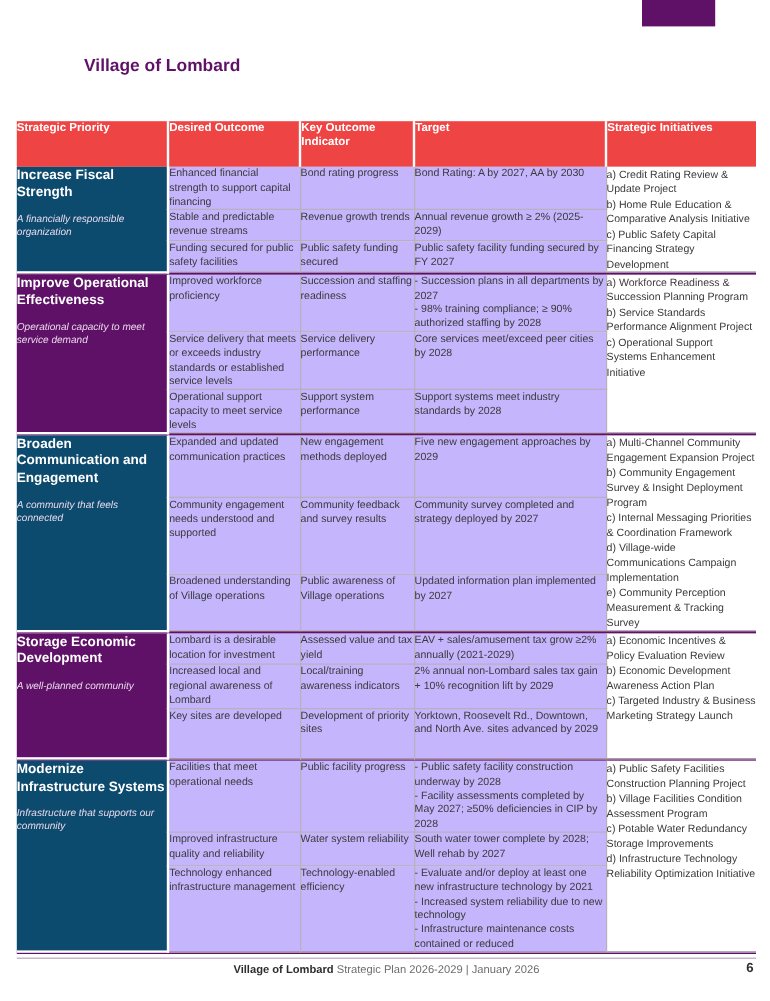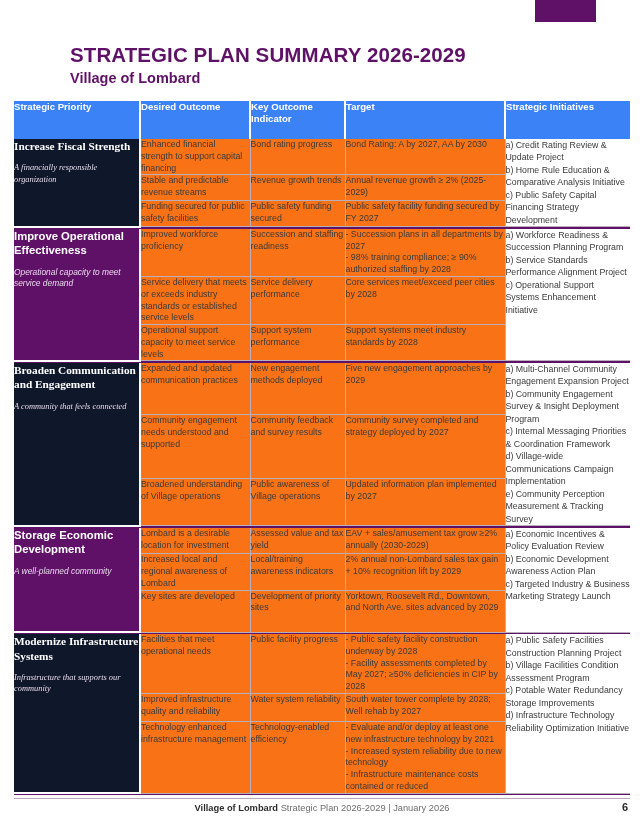--- a/index.html
+++ b/index.html
@@ -50,41 +50,41 @@
     position: absolute;
     left: 14px;
     top: 101px;
     width: 616px;
     border-collapse: collapse;
     table-layout: fixed;
   }
   .table td, .table th { padding: 0; vertical-align: top; }
 
   .hdr-cell {
-    background: #3b82f6;
+    background: #ef4444;
     color: #ffffff;
     font-size: 9.6px;
     font-weight: bold;
     text-align: left;
     padding: 6px 7px 7px 7px;
     height: 38px;
     vertical-align: middle;
     border-right: 2px solid #ffffff;
     line-height: 1.25;
   }
   .hdr-cell:last-child { border-right: none; }
 
   .pri-cell {
     color: #ffffff;
     padding: 12px 10px 10px 14px;
     border-right: 2px solid #ffffff;
     border-bottom: 2px solid #ffffff;
   }
   .pri-cell.dark  { background: #5f1167; }
-  .pri-cell.light { background: #0f172a; font-family: Liberation Serif, serif; }
+  .pri-cell.light { background: #0c4a6e; }
   .pri-name {
     font-size: 11.3px;
     font-weight: bold;
     line-height: 1.28;
     display: block;
   }
   .pri-tag {
     display: block;
     margin-top: 9px;
     font-size: 8.4px;
@@ -93,21 +93,21 @@
     color: #e8d9ea;
   }
 
   .body-cell {
     font-size: 8.8px;
     color: #3a3a3a;
     line-height: 1.34;
     padding: 5px 6px 5px 6px;
     border-right: 1px solid #b9b0bb;
     border-bottom: 1px solid #b9b0bb;
-    background: #f97316;
+    background: #c4b5fd;
   }
   .init-cell {
     font-size: 8.8px;
     color: #3a3a3a;
     line-height: 1.42;
     padding: 5px 6px 5px 7px;
     border-bottom: 1px solid #b9b0bb;
     background: #ffffff;
   }
   .sec-sep td {
@@ -147,21 +147,20 @@
   }
 </style>
 </head>
 <body>
 
 <div id="page">
 
   <div class="corner-block"></div>
 
   <div class="title-wrap">
-    <h1 class="doc-title">STRATEGIC PLAN SUMMARY 2026-2029</h1>
     <h2 class="doc-subtitle">Village of Lombard</h2>
   </div>
 
   <table class="table">
     <colgroup>
       <col style="width:126px">
       <col style="width:110px">
       <col style="width:95px">
       <col style="width:160px">
       <col style="width:125px">
@@ -279,21 +278,21 @@
           <td colspan="5"></td>
         </tr>
         <tr>
           <td class="pri-cell dark" rowspan="3">
             <span class="pri-name">Storage Economic Development</span>
             <span class="pri-tag">A well-planned community</span>
           </td>
           <td class="body-cell" style="height: 26px;">Lombard is a desirable location for investment</td>
           <td class="body-cell">Assessed value and tax yield</td>
           <td class="body-cell multi">
-            <div>EAV + sales/amusement tax grow ≥2% annually (2030-2029)</div>
+            <div>EAV + sales/amusement tax grow ≥2% annually (2021-2029)</div>
           </td>
           <td class="init-cell multi" rowspan="3">
             <div>a) Economic Incentives &amp; Policy Evaluation Review</div>
             <div>b) Economic Development Awareness Action Plan</div>
             <div>c) Targeted Industry &amp; Business Marketing Strategy Launch</div>
           </td>
         </tr>
         <tr>
           <td class="body-cell" style="height: 32px;">Increased local and regional awareness of Lombard</td>
           <td class="body-cell">Local/training awareness indicators</td>

